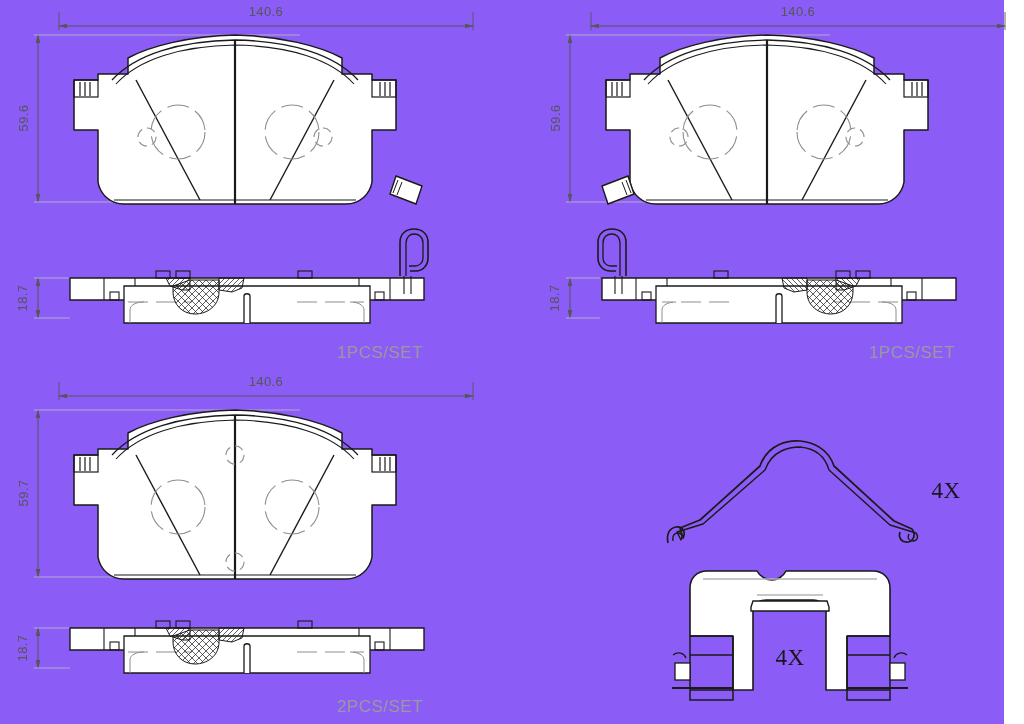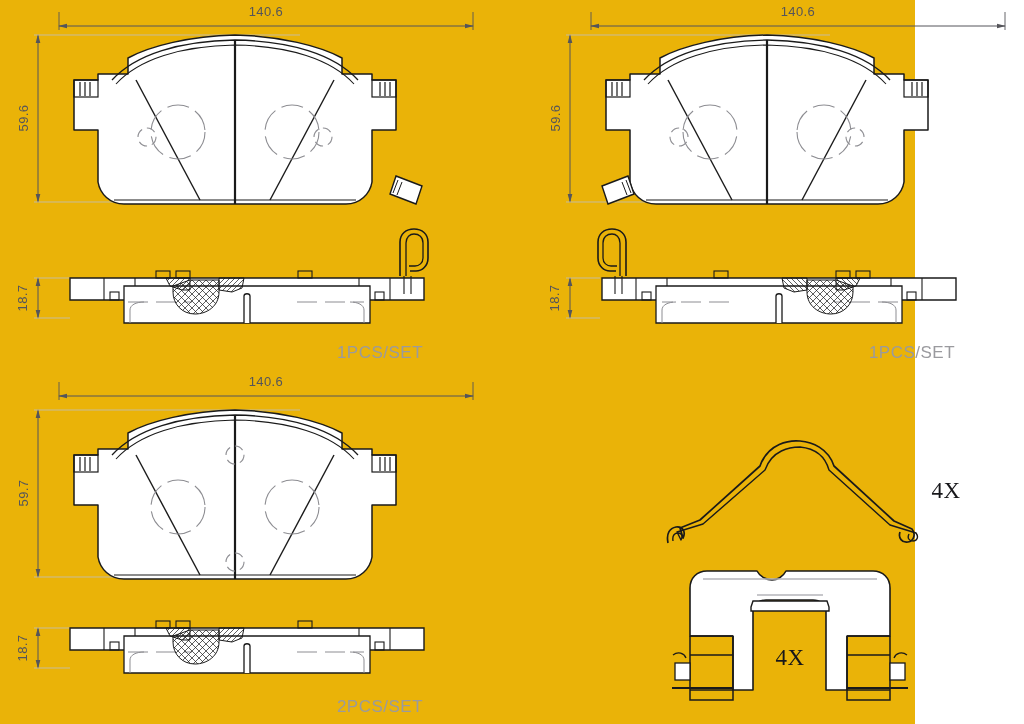--- a/index.html
+++ b/index.html
@@ -8,23 +8,23 @@
     background: #ffffff;
   }
   body {
     width: 1024px;
     height: 724px;
     overflow: hidden;
     font-family: "Liberation Sans", sans-serif;
   }
   #sheet {
     position: relative;
-    width: 915px;
+    width: 1004px;
     height: 724px;
-    background: #eab308;
+    background: #8b5cf6;
   }
   #sheet svg {
     position: absolute;
     top: 0;
     left: 0;
   }
   .dim-text {
     font-family: "Liberation Sans", sans-serif;
     font-size: 13px;
     fill: #55555a;

